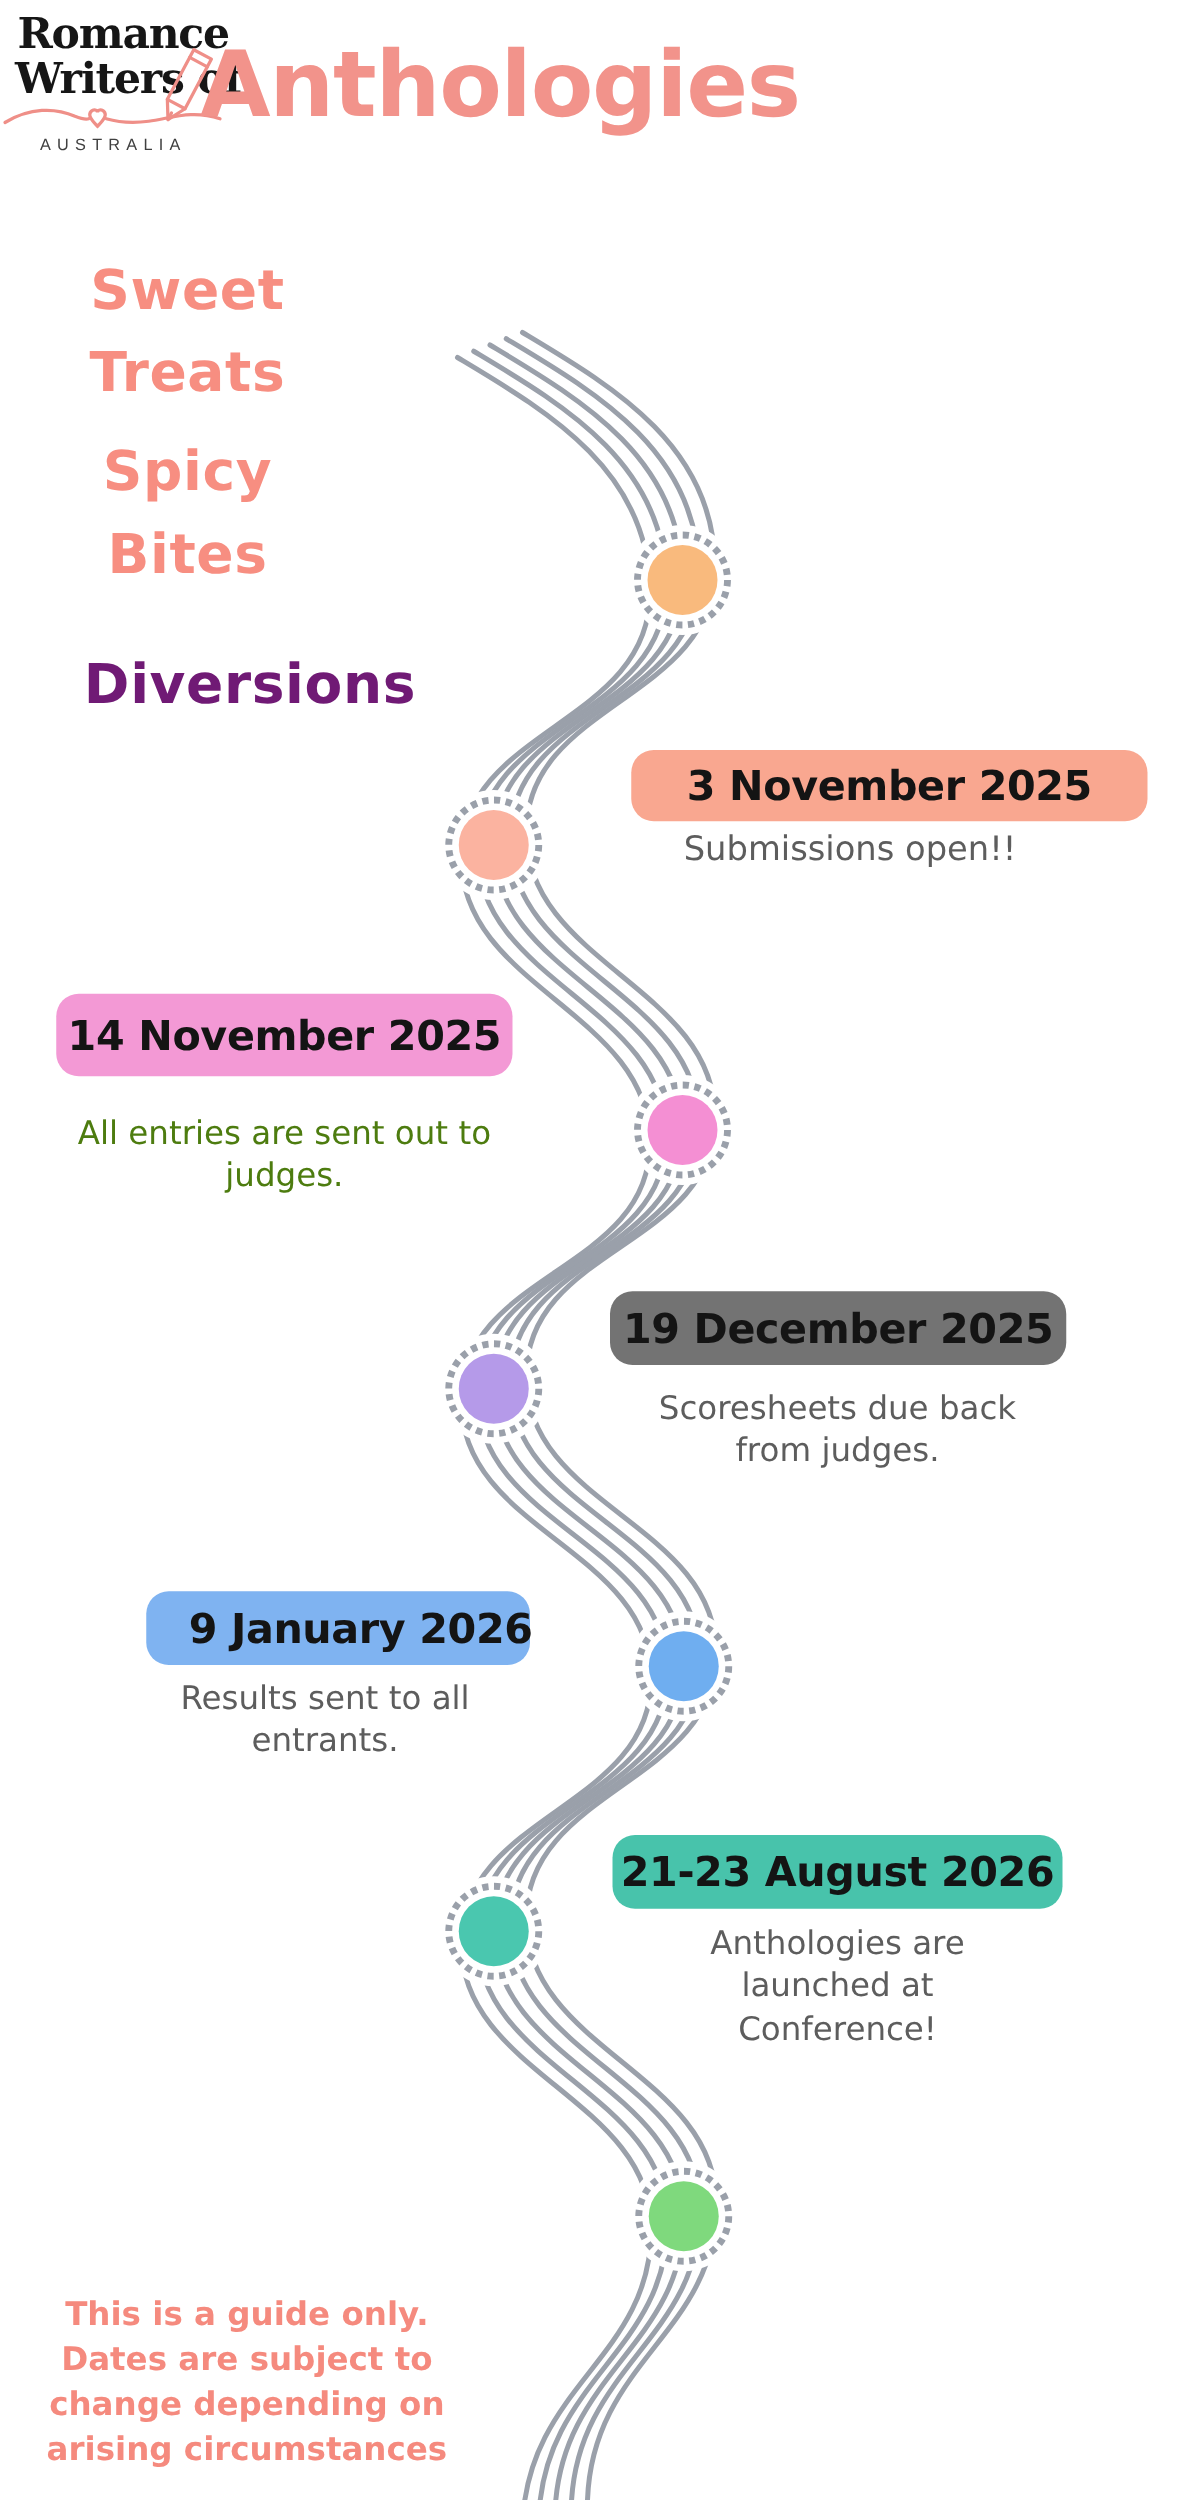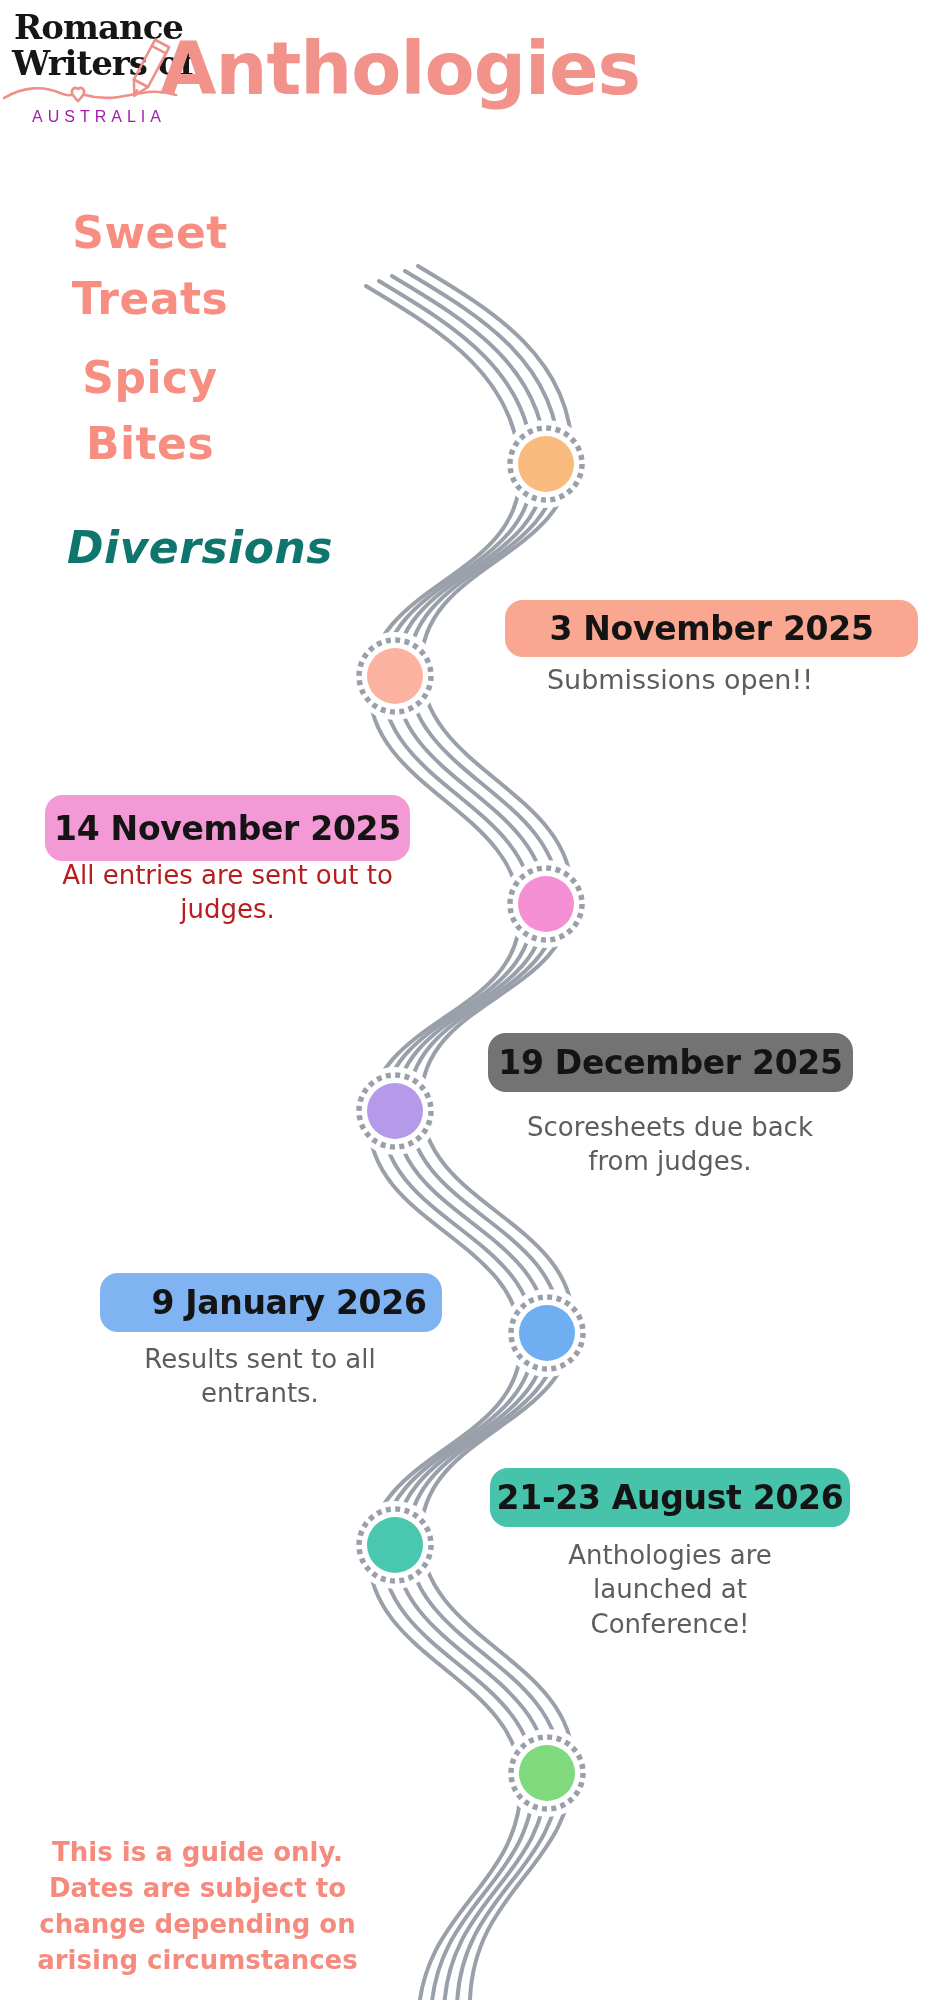--- a/index.html
+++ b/index.html
@@ -11,22 +11,22 @@
   }
 
   
   .logo-line {
     position:absolute; font-family:"DejaVu Serif", "Liberation Serif", serif;
     font-weight:bold; color:#161616; letter-spacing:-1px; line-height:1;
   }
   .logo-romance { left:14px; top:10px;  font-size:34px; }
   .logo-writers { left:12px; top:46px;  font-size:34px; }
   .logo-australia {
-    position:absolute; left:32px; top:108px; font-size:16px; letter-spacing:5px;
-    color:#a21caf; font-family:"Liberation Sans", sans-serif;
+    position:absolute; left:32px; top:108px; font-size:13px; letter-spacing:5px;
+    color:#404040; font-family:"Liberation Sans", sans-serif;
   }
   .squiggle { position:absolute; left:2px; top:80px; }
   .pencil   { position:absolute; left:116px; top:32px; }
   .main-title {
     position:absolute; left:160px; top:32px; font-size:73px; font-weight:bold;
     letter-spacing:-1px; line-height:1; white-space:nowrap;
   }
 
   
   .anth-title {
@@ -44,21 +44,21 @@
 
   
   .badge {
     position:absolute; display:flex; align-items:center; justify-content:center;
     border-radius:18px; font-weight:bold; font-size:33px; letter-spacing:-0.3px;
     color:#141414; white-space:nowrap;
   }
   .badge-1 { left:505px; top:600px;  width:413px; height:57px; }
   .badge-2 { left:45px;  top:795px;  width:365px; height:66px; }
   .badge-3 { left:488px; top:1033px; width:365px; height:59px; }
-  .badge-4 { left:100px; top:1273px; width:342px; height:59px;padding-left:36px; }
+  .badge-4 { left:117px; top:1273px; width:307px; height:59px;padding-left:36px; }
   .badge-5 { left:490px; top:1468px; width:360px; height:59px; }
 
   .desc {
     position:absolute; text-align:center; font-weight:normal;
     font-size:26px; line-height:1.32;
   }
   .desc-1 { left:500px; top:662px;  width:360px; font-size:27px; }
   .desc-2 { left:50px;  top:858px;  width:355px; }
   .desc-3 { left:520px; top:1090px; width:300px; }
   .desc-4 { left:95px;  top:1342px; width:330px; }
@@ -140,31 +140,31 @@
       <line x1="24" y1="15" x2="40" y2="15"></line>
       <line x1="24" y1="53" x2="40" y2="53"></line>
       <line x1="32" y1="61" x2="32" y2="67"></line>
     </g>
   </svg>
 
   <div class="main-title" style="color: rgb(242, 147, 139);">Anthologies</div>
 
   <div class="anth-title title-1" style="color: rgb(247, 142, 129);">Sweet Treats</div>
   <div class="anth-title title-2" style="color: rgb(247, 142, 129);">Spicy Bites</div>
-  <div class="anth-title title-3" style="color: #0f766e; font-style: italic;">Diversions</div>
+  <div class="anth-title title-3" style="color: #701a75;">Diversions</div>
 
   <div class="badge badge-1" style="background: rgb(249, 167, 144);">
     <span>3 November 2025</span>
   </div>
   <div class="desc desc-1" style="color: rgb(93, 93, 93);">Submissions open!!</div>
 
   <div class="badge badge-2" style="background: rgb(243, 153, 213);">
     <span>14 November 2025</span>
   </div>
-  <div class="desc desc-2" style="color: #b91c1c;">All entries are sent out to judges.</div>
+  <div class="desc desc-2" style="color: #4d7c0f; margin-top: 32px;">All entries are sent out to judges.</div>
 
   <div class="badge badge-3" style="background: #737373;">
     <span>19 December 2025</span>
   </div>
   <div class="desc desc-3" style="color: rgb(93, 93, 93); margin-top: 20px;">Scoresheets due back from judges.</div>
 
   <div class="badge badge-4" style="background: rgb(127, 179, 241);">
     <span>9 January 2026</span>
   </div>
   <div class="desc desc-4" style="color: rgb(93, 93, 93);">Results sent to all entrants.</div>

